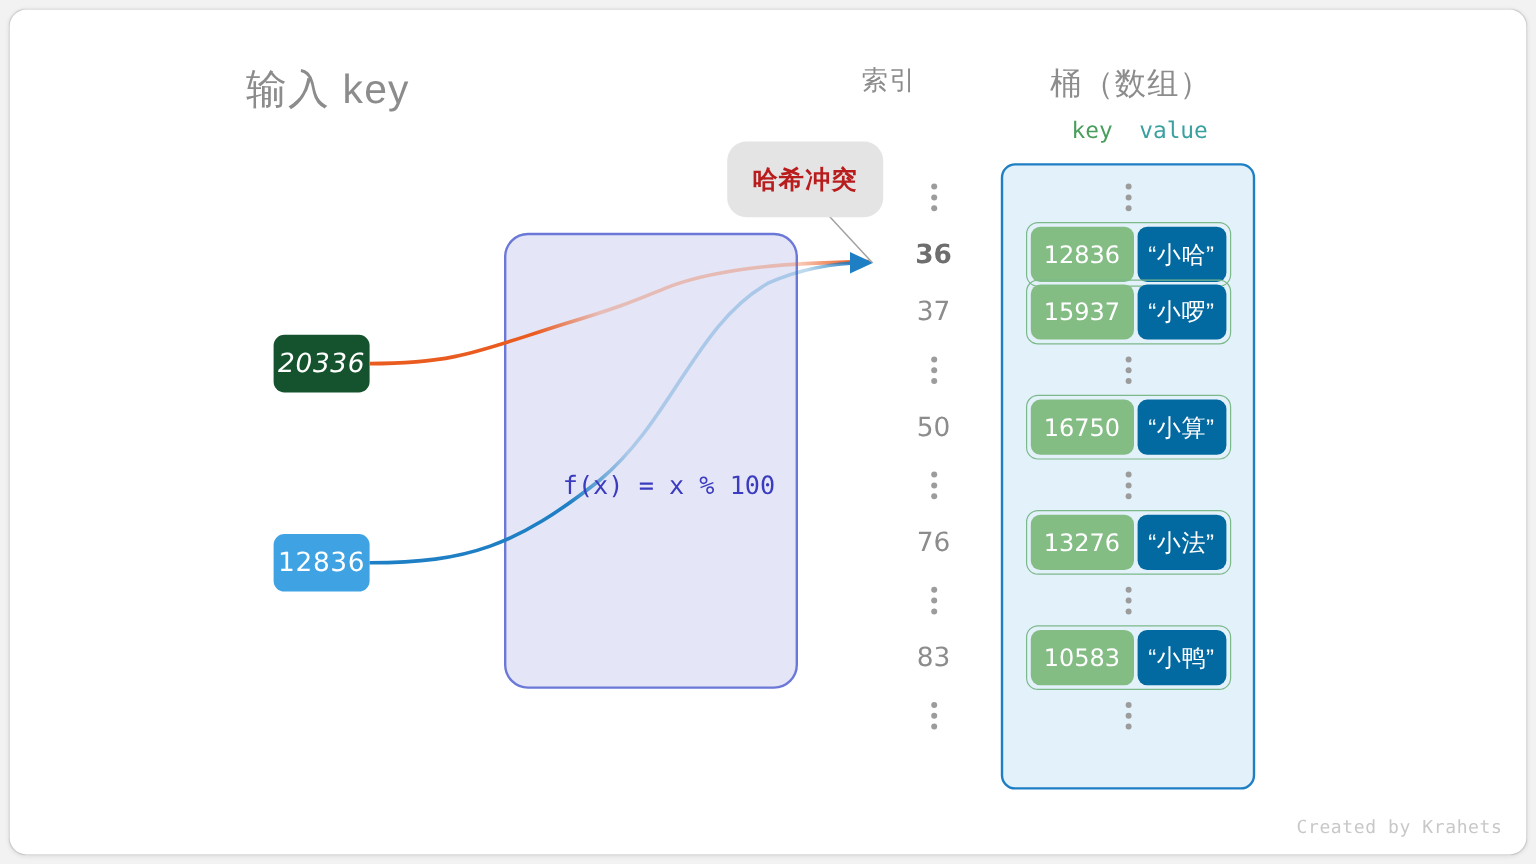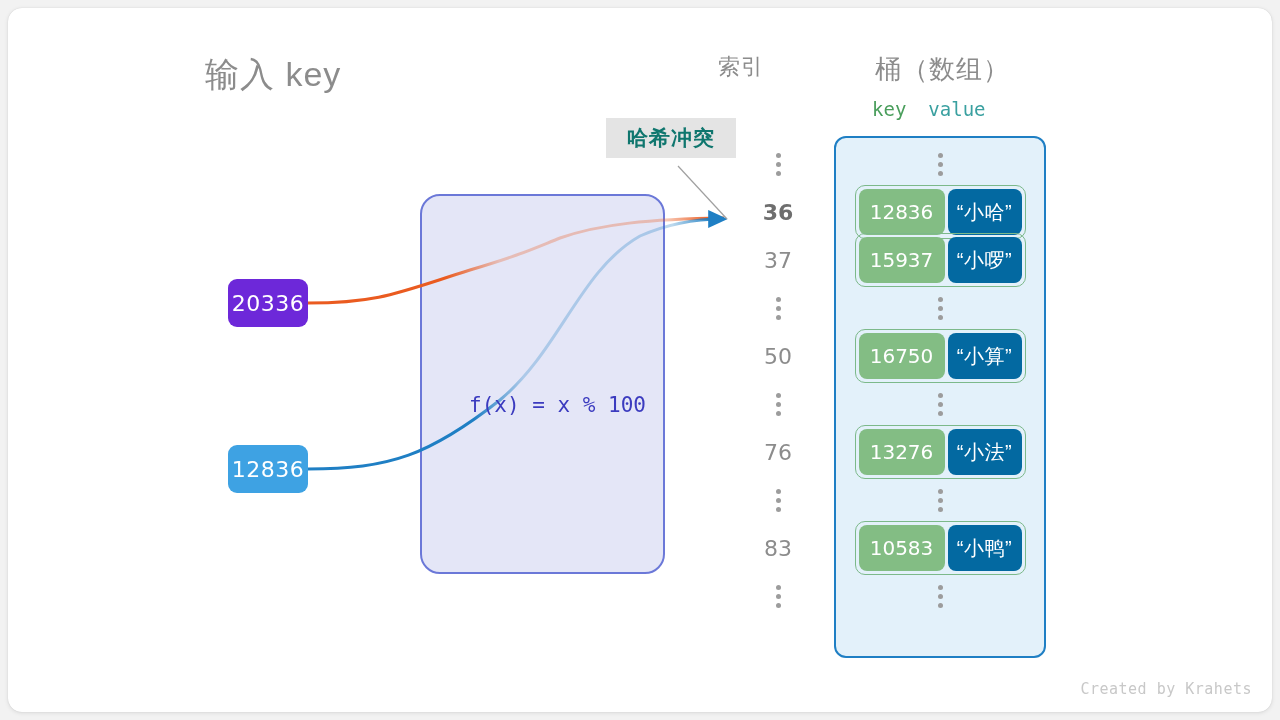--- a/index.html
+++ b/index.html
@@ -48,21 +48,21 @@
     font-size: 22px;
     letter-spacing: 1px;
   }
   #head-bucket {
     left: 875px; top: 52px;
     font-size: 26px;
     letter-spacing: 1px;
     font-family: Liberation Serif, serif;
   }
   #head-kv {
-    left: 872px; top: 98px;
+    left: 893px; top: 98px;
     font-family: "DejaVu Sans Mono", monospace;
     font-size: 19px;
     letter-spacing: 0px;
   }
   #head-kv .k { color: #4a9e5c; }
   #head-kv .v { color: #3aa0a0; }
   #head-kv .gap { display:inline-block; width: 22px; }
 
   
   .chip {
@@ -71,21 +71,21 @@
     height: 48px;
     border-radius: 9px;
     color: #ffffff;
     font-size: 22px;
     font-family: "DejaVu Sans", sans-serif;
     display: flex;
     align-items: center;
     justify-content: center;
     letter-spacing: 0.5px;
   }
-  #chip-20336 { left: 228px; top: 279px; background: #6d28d9; }
+  #chip-20336 { left: 228px; top: 279px; background: #14532d; font-style: italic; }
   #chip-12836 { left: 228px; top: 445px; background: #3ea2e3; }
 
   
   #hashbox {
     position: absolute;
     left: 420px; top: 194px;
     width: 245px;
     height: 380px;
     background: #e4e6f7;
     border: 2px solid #6b78d8;
@@ -110,27 +110,27 @@
     color: #3b3bbf;
     font-family: "DejaVu Sans Mono", monospace;
     padding-left: 15px;
   }
 
   
   #collision {
     position: absolute;
     left: 606px; top: 118px;
     width: 130px;
-    height: 40px;
+    height: 63px;
     background: #e4e4e4;
-    border-radius: 0;
+    border-radius: 16px;
     display: flex;
     align-items: center;
     justify-content: center;
-    color: #0f766e;
+    color: #b91c1c;
     font-size: 21px;
     font-weight: bold;
     letter-spacing: 1px;
   }
 
   
   #index-col {
     position: absolute;
     left: 742px;
     top: 140px;

